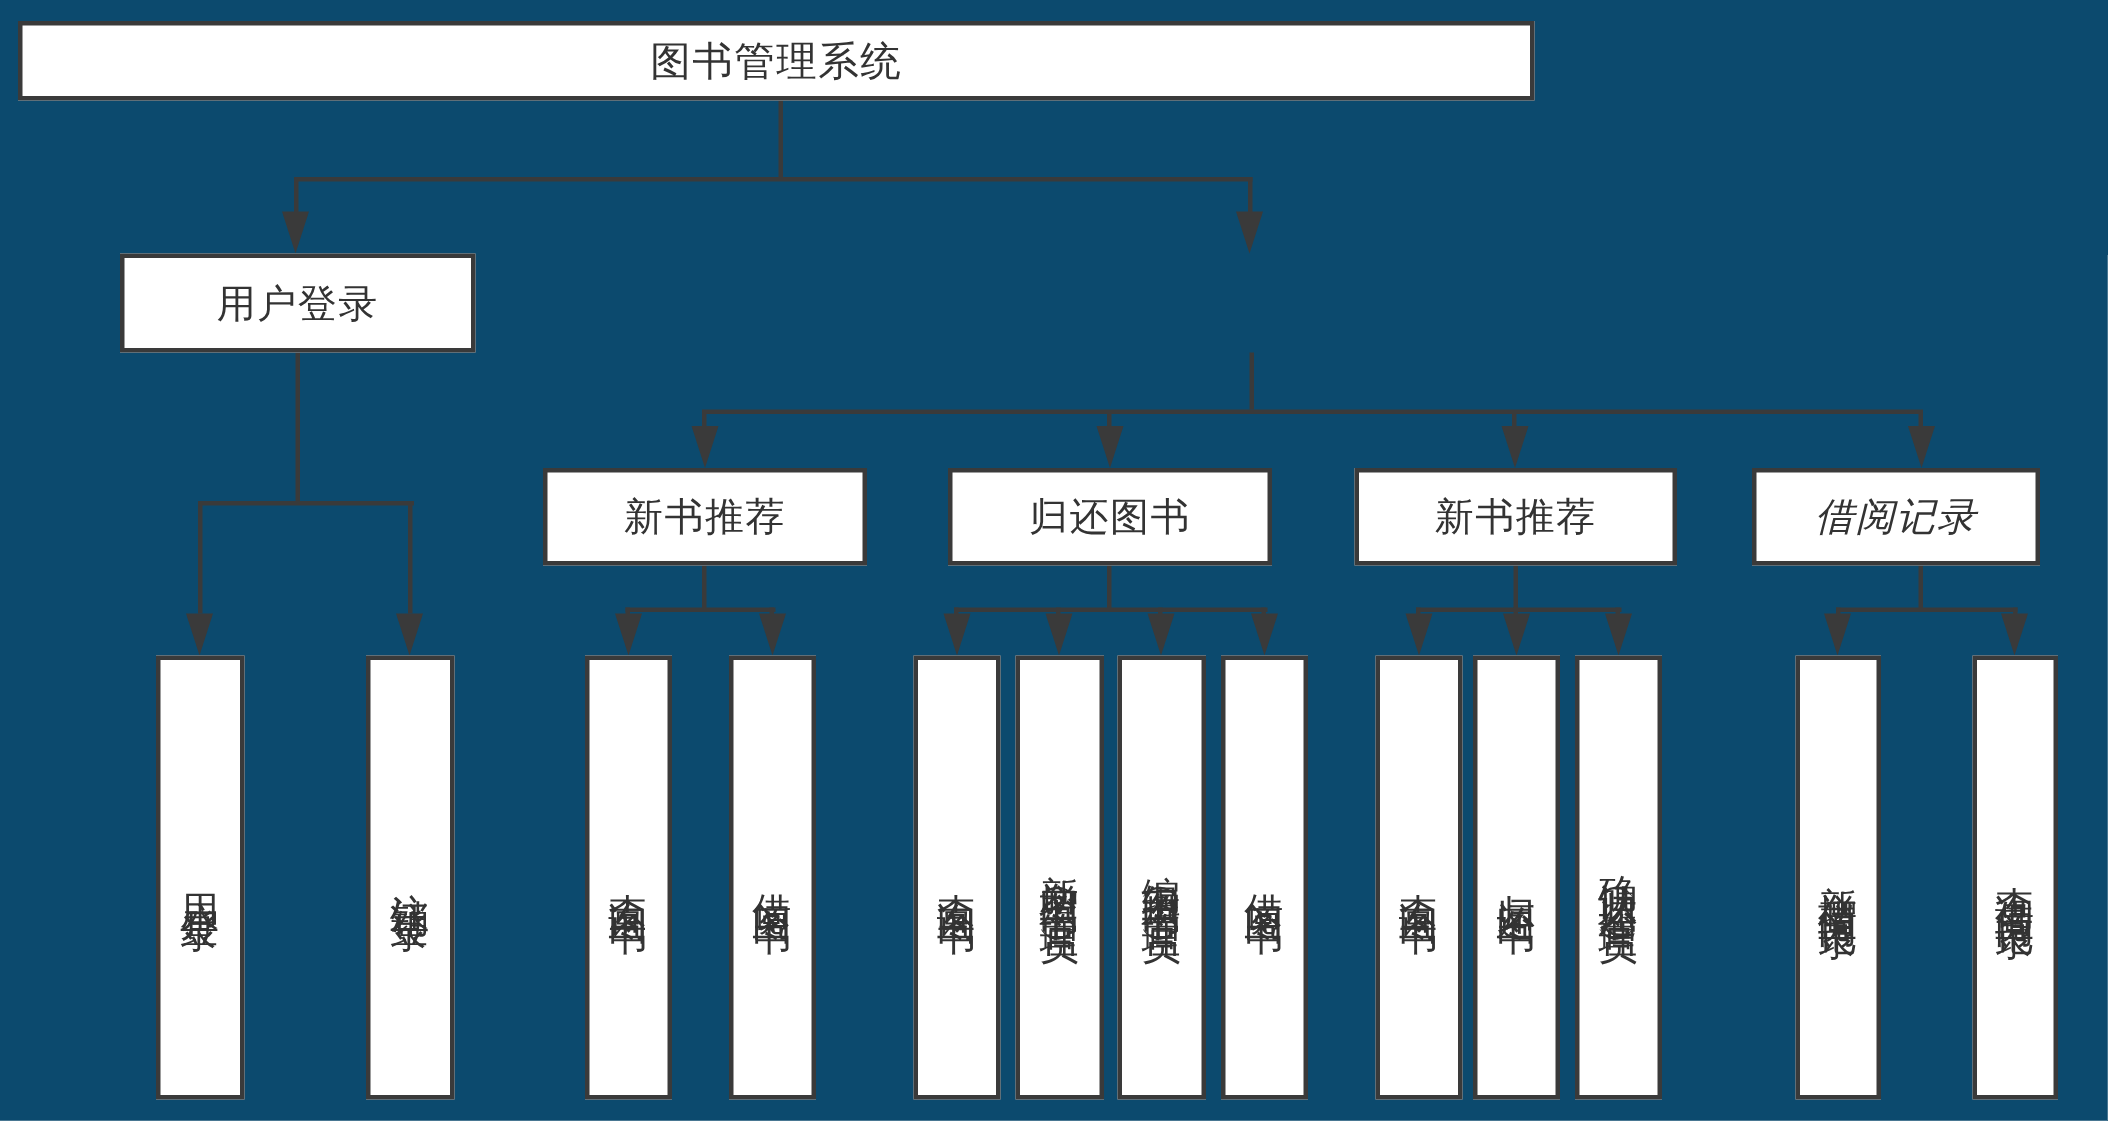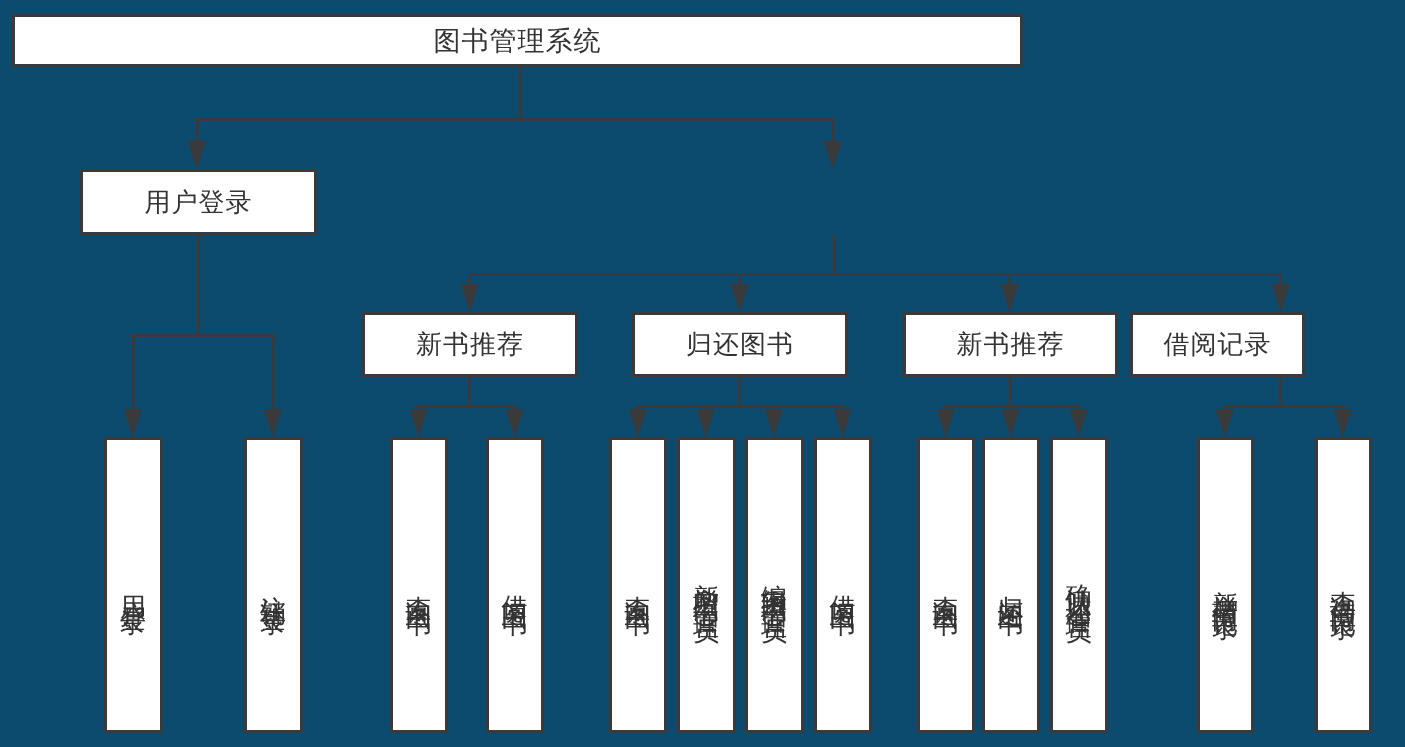--- a/index.html
+++ b/index.html
@@ -81,21 +81,21 @@
 
   <div class="box" style="left:362px; top:312px; width:216px; height:65px;">
     <span>新书推荐</span>
   </div>
   <div class="box" style="left:632px; top:312px; width:216px; height:65px;">
     <span>归还图书</span>
   </div>
   <div class="box" style="left:903px; top:312px; width:215px; height:65px;">
     <span>新书推荐</span>
   </div>
-  <div class="box" style="left:1130px; top:312px; width:175px; height:65px;">
+  <div class="box" style="left:1168px; top:312px; width:192px; height:65px;font-style:italic;">
     <span>借阅记录</span>
   </div>
 
   <div class="vline" style="left:468px; top:377px; width:3px; height:31px;"></div>
   <div class="hline" style="left:417px; top:405px; width:100px; height:3px;"></div>
   <div class="vline" style="left:417px; top:405px; width:3px; height:6px;"></div>
   <div class="arrow" style="left:410px; top:409px;"></div>
   <div class="vline" style="left:513px; top:405px; width:3px; height:6px;"></div>
   <div class="arrow" style="left:506px; top:409px;"></div>
 

